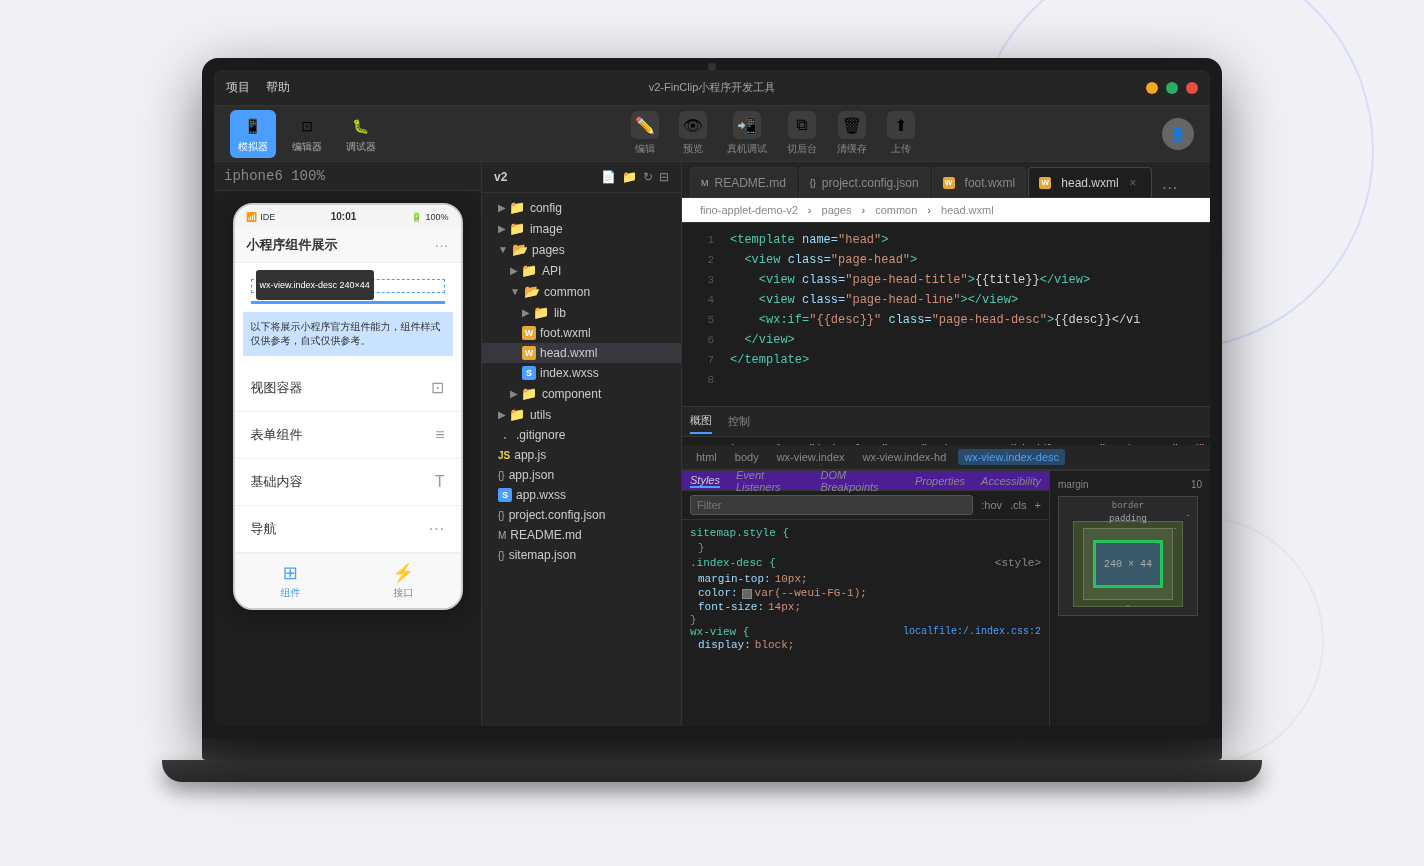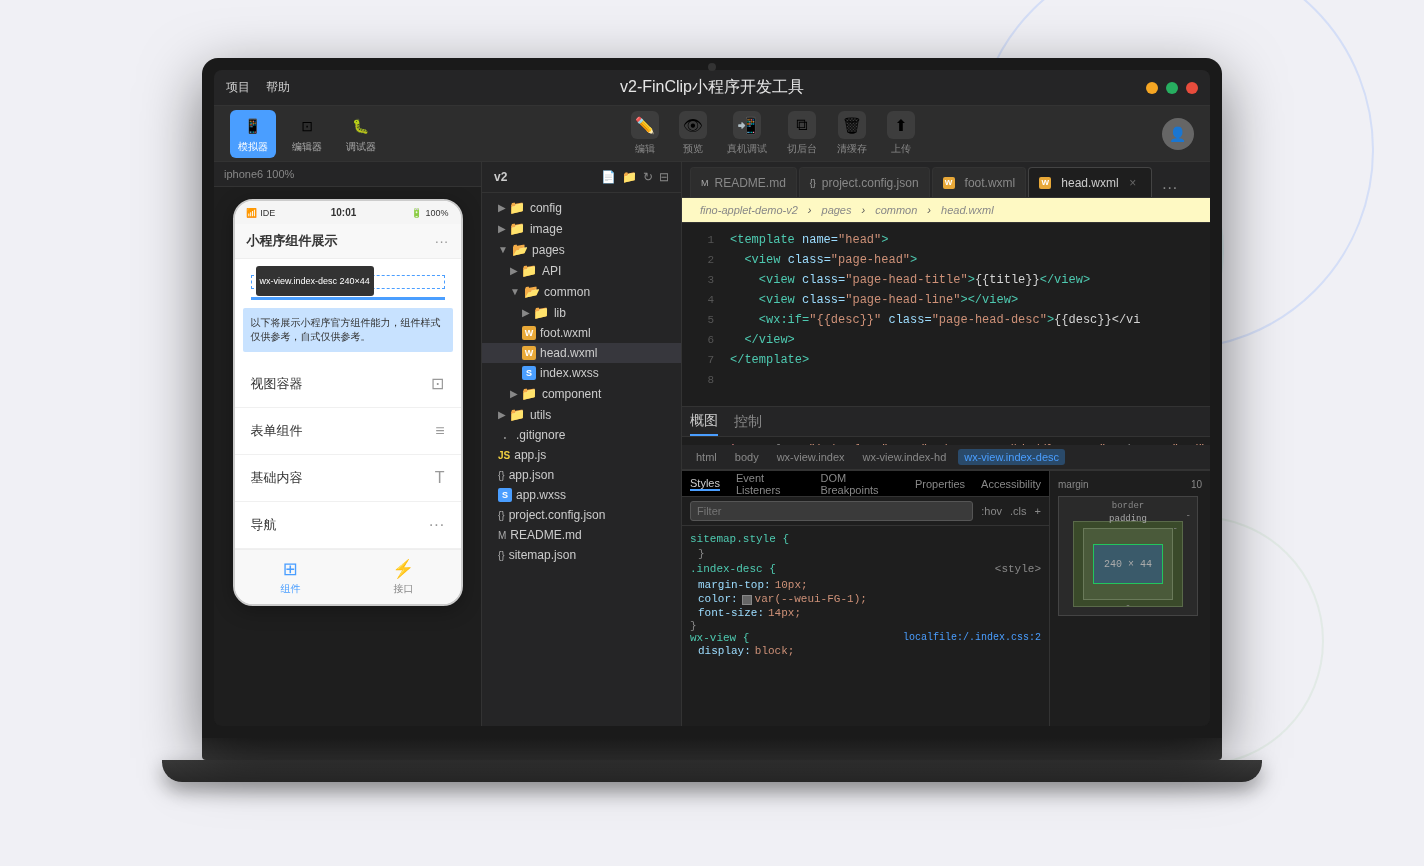--- a/index.html
+++ b/index.html
@@ -108,22 +108,22 @@
       gap: 16px;
     }
 
     .menu-item {
       color: #ccc;
       font-size: 12px;
       cursor: pointer;
     }
 
     .titlebar-center {
-      color: #e5e5e5;
-      font-size: 16px;
+      color: #a3a3a3;
+      font-size: 11px;
       position: absolute;
       left: 50%;
       transform: translateX(-50%);
     }
 
     .titlebar-right {
       display: flex;
       align-items: center;
       gap: 8px;
     }
@@ -343,22 +343,23 @@
     .preview-header {
       background: #252526;
       padding: 6px 10px;
       display: flex;
       align-items: center;
       justify-content: space-between;
       border-bottom: 1px solid #333;
     }
 
     .preview-device {
-      font-size: 11px;
+      font-size: 14px;
       color: #888;
+      font-family: Liberation Mono, monospace;
     }
 
     
     .phone-mockup {
       flex: 1;
       display: flex;
       align-items: flex-start;
       justify-content: center;
       padding: 12px;
       overflow: hidden;
@@ -527,30 +528,29 @@
       width: 16px;
       height: 16px;
       display: flex;
       align-items: center;
       justify-content: center;
       border-radius: 3px;
     }
 
     
     .breadcrumb-bar {
-      background: #fef9c3;
+      background: #ffffff;
       padding: 4px 12px;
       display: flex;
       align-items: center;
       gap: 4px;
       font-size: 11px;
       color: #888;
       border-bottom: 1px solid #333;
       flex-shrink: 0;
-      font-style: italic;
     }
 
     .breadcrumb-sep {
       color: #555;
     }
 
     
     .code-editor {
       flex: 1;
       background: #1e1e1e;
@@ -607,21 +607,21 @@
       height: 30px;
       display: flex;
       align-items: center;
       padding: 0 8px;
       gap: 16px;
       border-bottom: 1px solid #333;
       flex-shrink: 0;
     }
 
     .panel-tab {
-      font-size: 14px;
+      font-size: 11px;
       color: #888;
       cursor: pointer;
       padding: 4px 0;
       font-family: Liberation Serif, serif;
     }
 
     .panel-tab-active {
       color: #ccc;
       border-bottom: 2px solid #4a9eff;
     }
@@ -684,27 +684,28 @@
       overflow: hidden;
     }
 
     .styles-right {
       width: 160px;
       padding: 8px;
       flex-shrink: 0;
     }
 
     .styles-toolbar {
-      background: #000000;
-      height: 26px;
+      background: #4c1d95;
+      height: 20px;
       display: flex;
       align-items: center;
       padding: 0 8px;
       gap: 16px;
       border-bottom: 1px solid #333;
+      font-style: italic;
     }
 
     .styles-tab-item {
       font-size: 11px;
       color: #888;
       cursor: pointer;
     }
 
     .styles-tab-active {
       color: #ccc;
@@ -800,23 +801,23 @@
       border: 1px solid #6a7a5a;
       width: 90px;
       height: 72px;
       display: flex;
       align-items: center;
       justify-content: center;
     }
 
     .box-content-layer {
       background: #3a5a6a;
-      border: 1px solid #22c55e;
+      border: 3px solid #22c55e;
       width: 70px;
-      height: 40px;
+      height: 48px;
       display: flex;
       align-items: center;
       justify-content: center;
     }
 
     .box-content-size {
       color: #aaa;
       font-size: 10px;
       text-align: center;
     }

